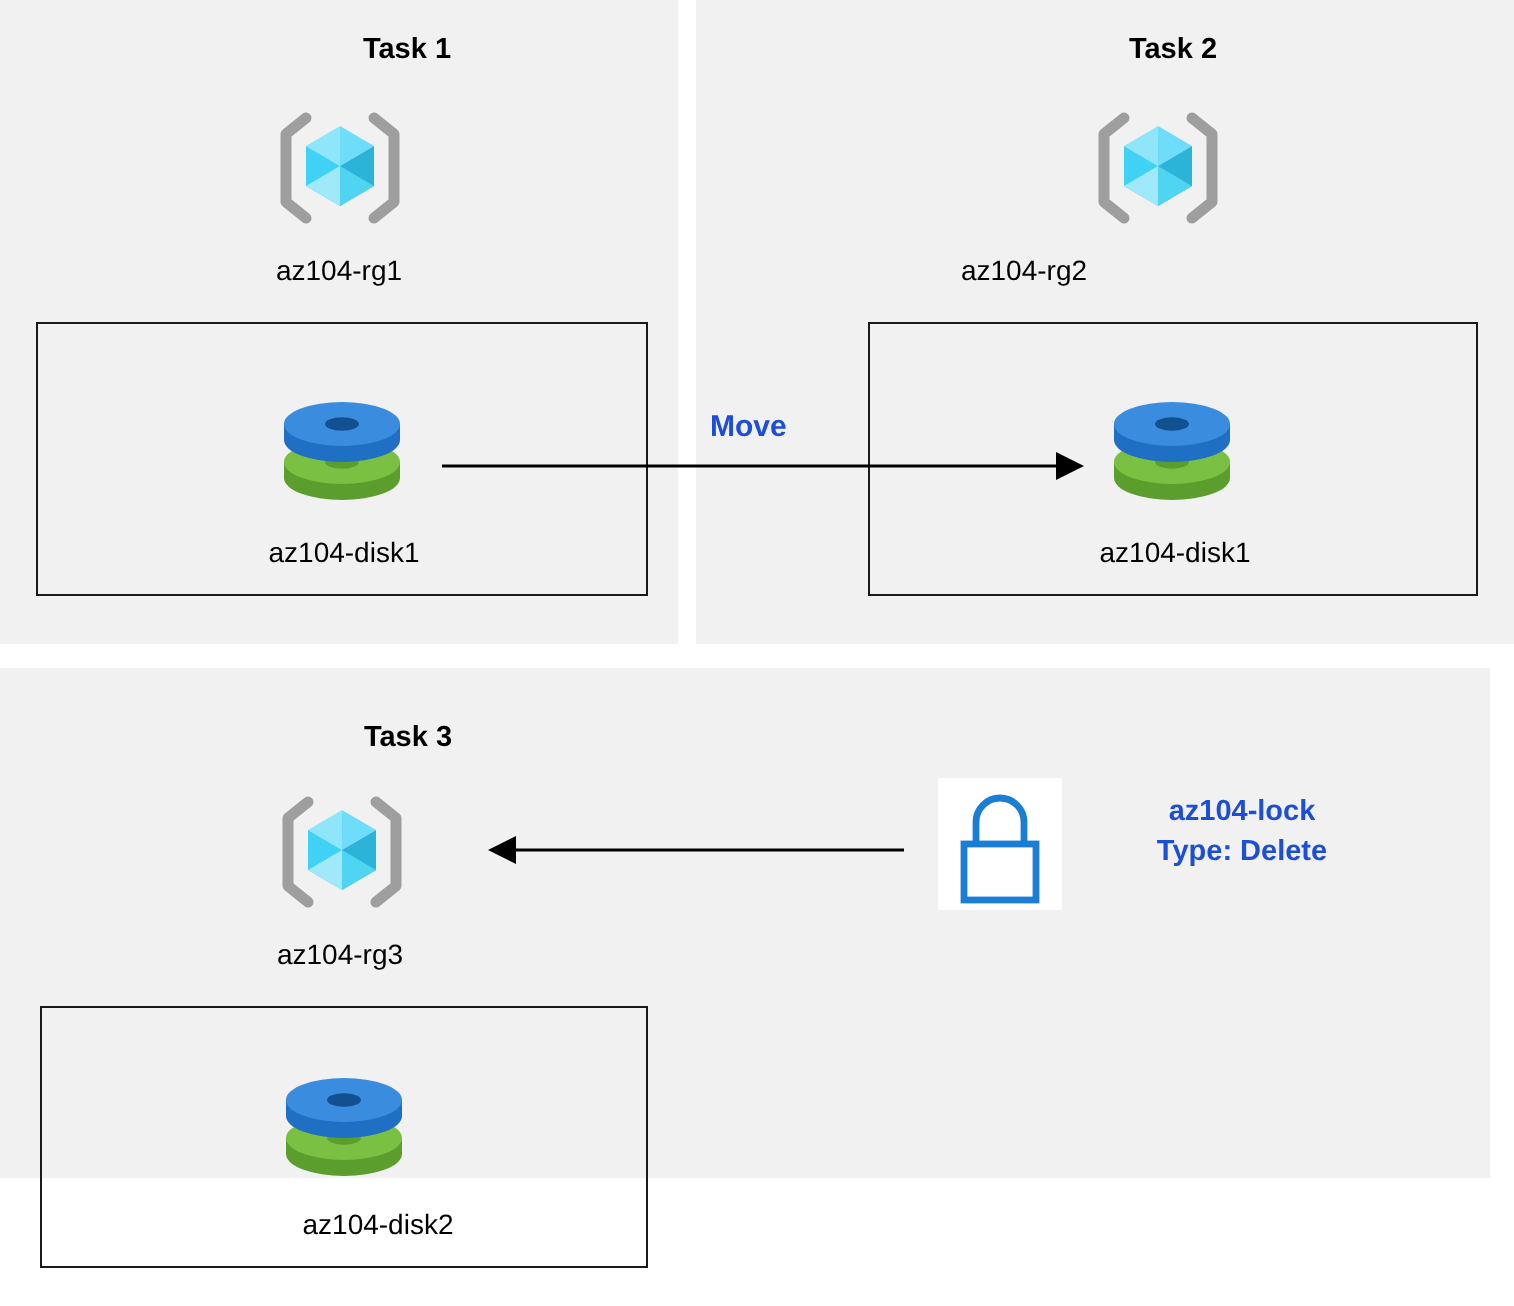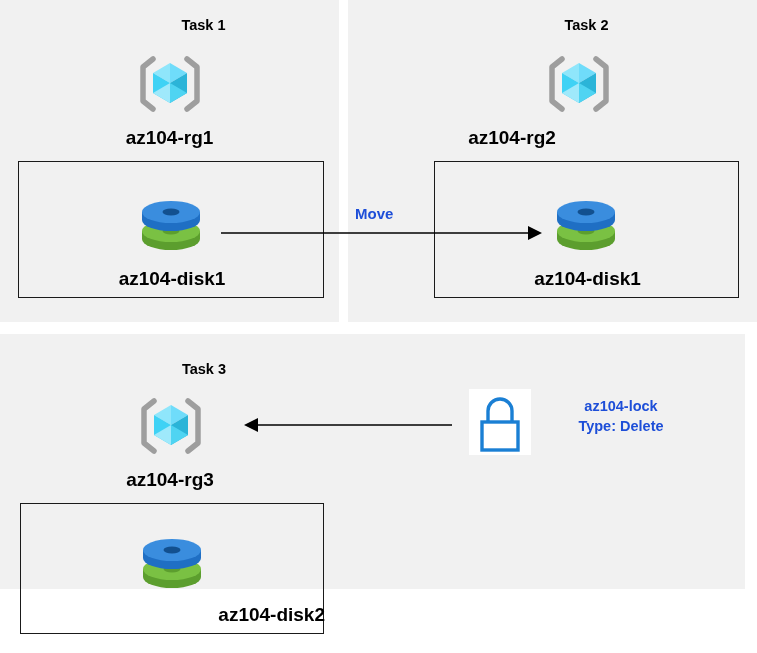--- a/index.html
+++ b/index.html
@@ -31,22 +31,22 @@
     font-size: 14.5px;
     font-weight: bold;
     color: #000000;
     text-align: center;
     white-space: nowrap;
     margin-left: 34px;
   }
 
   .rg-label, .res-label {
     position: absolute;
-    font-size: 19px;
-    font-weight: bold;
+    font-size: 14px;
+    font-weight: normal;
     color: #000000;
     text-align: center;
     white-space: nowrap;
   }
 
   
   .rg-icon {
     position: absolute;
     width: 62px;
     height: 58px;
@@ -210,21 +210,21 @@
           <ellipse cx="35" cy="44" rx="29" ry="11" fill="#5c9e2e"></ellipse>
           <rect x="6" y="36" width="58" height="8" fill="#5c9e2e"></rect>
           <ellipse cx="35" cy="36" rx="29" ry="11" fill="#7ac143"></ellipse>
           <ellipse cx="35" cy="36" rx="8.5" ry="3.4" fill="#5c9e2e"></ellipse>
           <ellipse cx="35" cy="25" rx="29" ry="11" fill="#1f6fc4"></ellipse>
           <rect x="6" y="17" width="58" height="8" fill="#1f6fc4"></rect>
           <ellipse cx="35" cy="17" rx="29" ry="11" fill="#3a8dde"></ellipse>
           <ellipse cx="35" cy="17" rx="8.5" ry="3.4" fill="#12508f"></ellipse>
         </svg>
       </div>
-      <div class="res-label" style="left:0px; top:100px; width:304px;text-align:right;">az104-disk2</div>
+      <div class="res-label" style="left:16px; top:100px; width:304px;">az104-disk2</div>
     </div>
 
     <svg class="arrow-svg" style="left:243px; top:78px; width:210px; height:26px;" viewBox="0 0 210 26" xmlns="http://www.w3.org/2000/svg">
       <line x1="15" y1="13" x2="209" y2="13" stroke="#000000" stroke-width="1.6"></line>
       <polygon points="15,6 1,13 15,20" fill="#000000"></polygon>
     </svg>
 
     <div class="lock-tile" style="left:469px; top:55px; width:62px; height:66px;">
       <svg viewBox="0 0 62 66" xmlns="http://www.w3.org/2000/svg">
         <rect x="0" y="0" width="62" height="66" fill="#ffffff"></rect>

